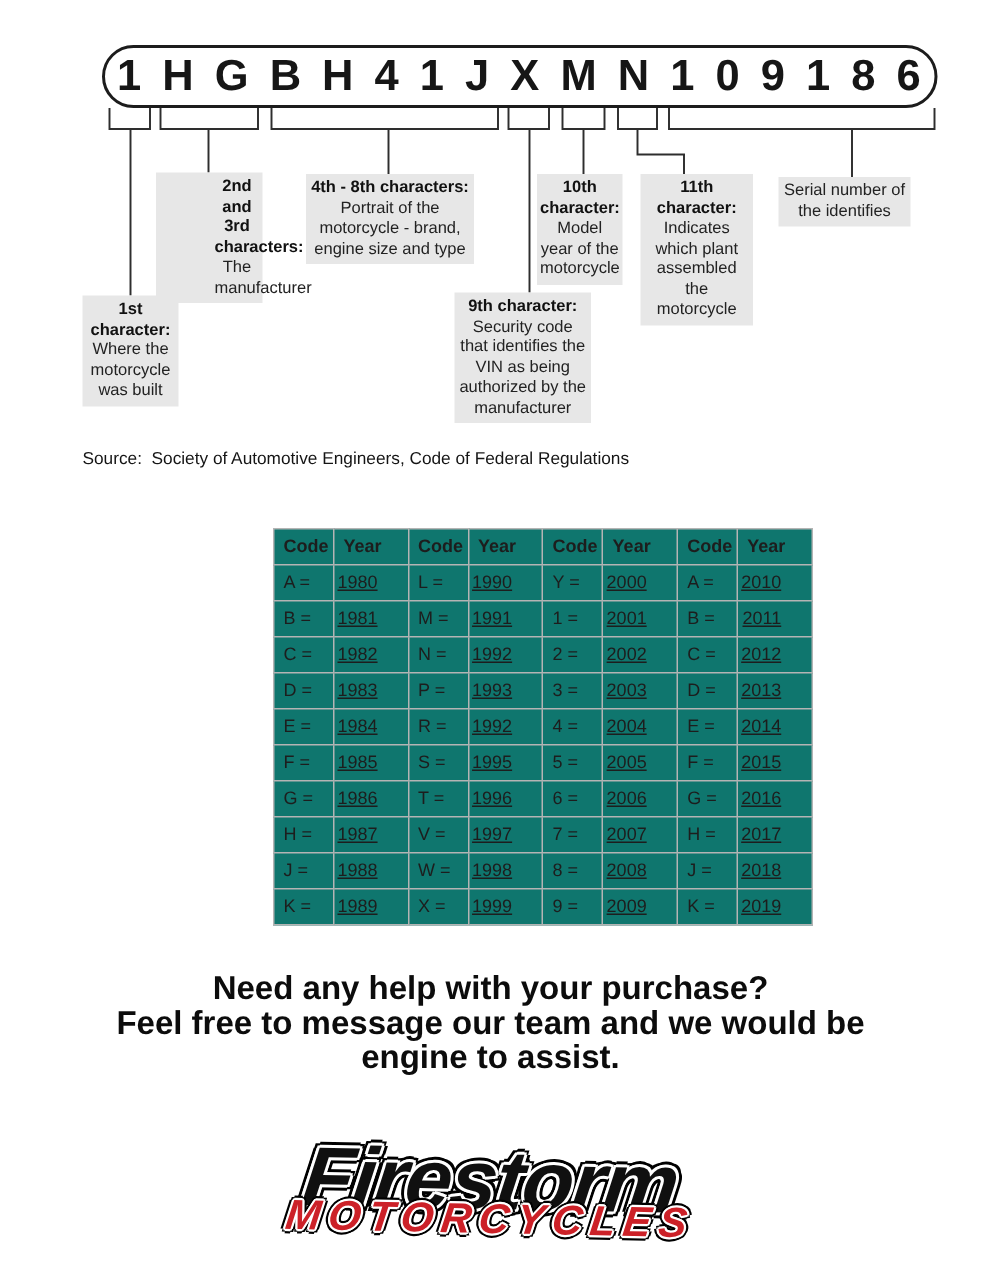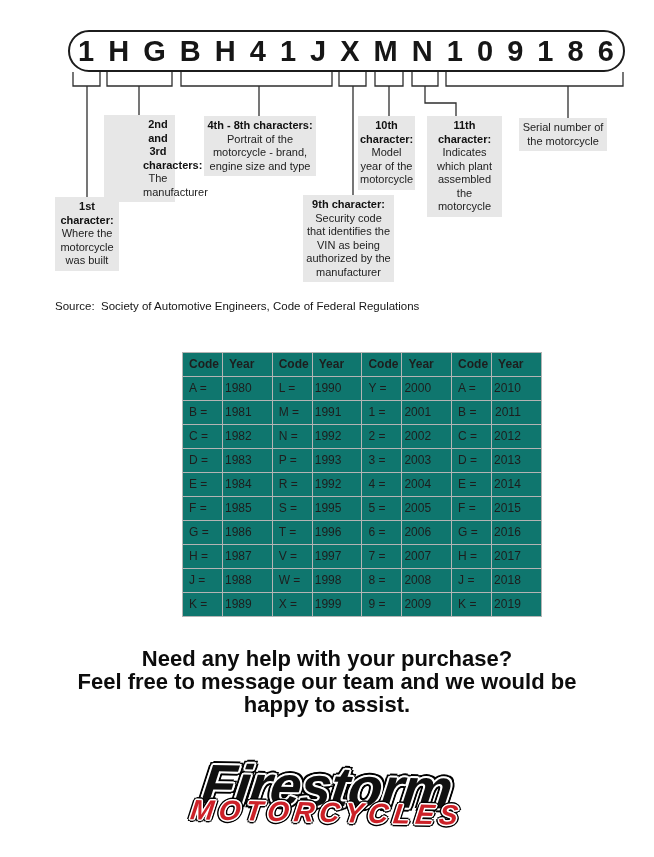--- a/index.html
+++ b/index.html
@@ -33,21 +33,21 @@
 
   
   .year-table{border-collapse:collapse;table-layout:fixed;margin-left:182px;background:#0f766e;}
   .year-table col.code{width:37px;}
   .year-table col.year{width:34px;}
   .year-table th,.year-table td{
     border:1px solid #b4b4b4;font-size:12px;line-height:13px;
     padding:5px 3px 5px 6px;text-align:left;color:#1d1d1d;white-space:nowrap;
   }
   .year-table th{font-weight:bold;}
-  .year-table td.year{text-align:right;padding-right:20px;padding-left:2px;}
+  .year-table td.year{text-align:right;padding-right:20px;padding-left:2px;text-decoration:underline;}
 
   
   .help{margin-top:30px;text-align:center;font-weight:bold;font-size:22px;line-height:23px;color:#0c0c0c;}
 
   
   .logo{margin-top:46px;display:flex;flex-direction:column;align-items:center;transform:rotate(1.2deg);}
   .logo-brand{
     font-size:56px;font-weight:bold;font-style:italic;line-height:0.9;
     color:#101010;transform:skewX(-6deg);letter-spacing:-1px;
     text-shadow:
@@ -120,21 +120,21 @@
     </div>
     <div class="callout c-tenth">
       <div class="co-title">10th character:</div>
       <div class="co-body">Model year of the motorcycle</div>
     </div>
     <div class="callout c-eleventh">
       <div class="co-title">11th character:</div>
       <div class="co-body">Indicates which plant assembled the motorcycle</div>
     </div>
     <div class="callout c-last-six">
-      <div class="co-body">Serial number of the motorcycle</div>
+      <div class="co-body">Serial number of the identifies</div>
     </div>
 
     <div class="source">Source:  Society of Automotive Engineers, Code of Federal Regulations</div>
   </section>
 
   <table class="year-table">
     <colgroup>
       <col class="code">
         <col class="year">
         <col class="code">
@@ -256,21 +256,21 @@
           <td class="year">2009</td>
           <td class="code">K =</td>
           <td class="year">2019</td>
         </tr>
       </tbody>
   </table>
 
   <div class="help">
     <div>Need any help with your purchase?</div>
     <div>Feel free to message our team and we would be</div>
-    <div>happy to assist.</div>
+    <div>engine to assist.</div>
   </div>
 
   <div class="logo">
     <div class="logo-brand">Firestorm</div>
     <div class="logo-sub">MOTORCYCLES</div>
   </div>
 
 </div>
 
 </body></html>

